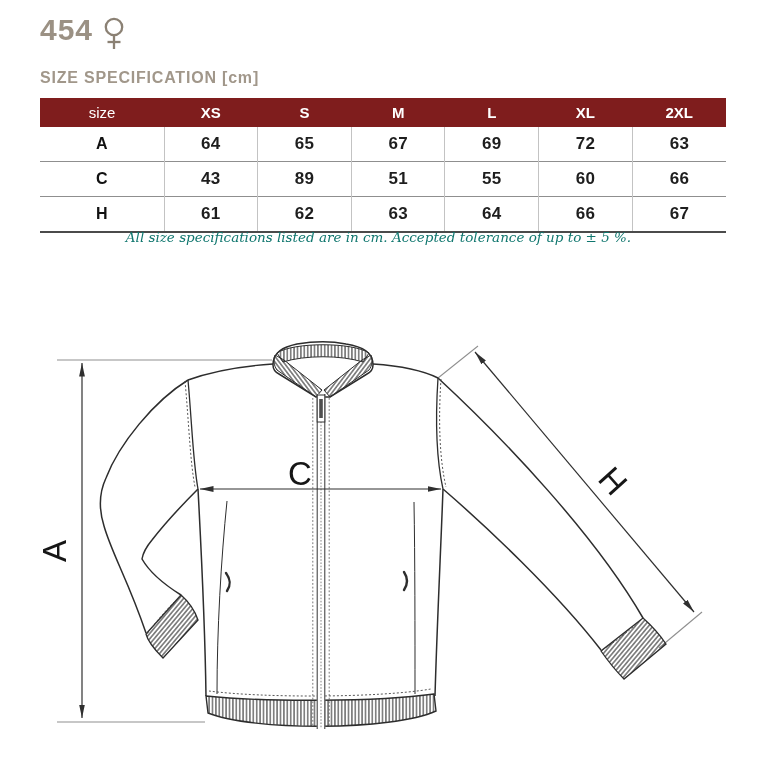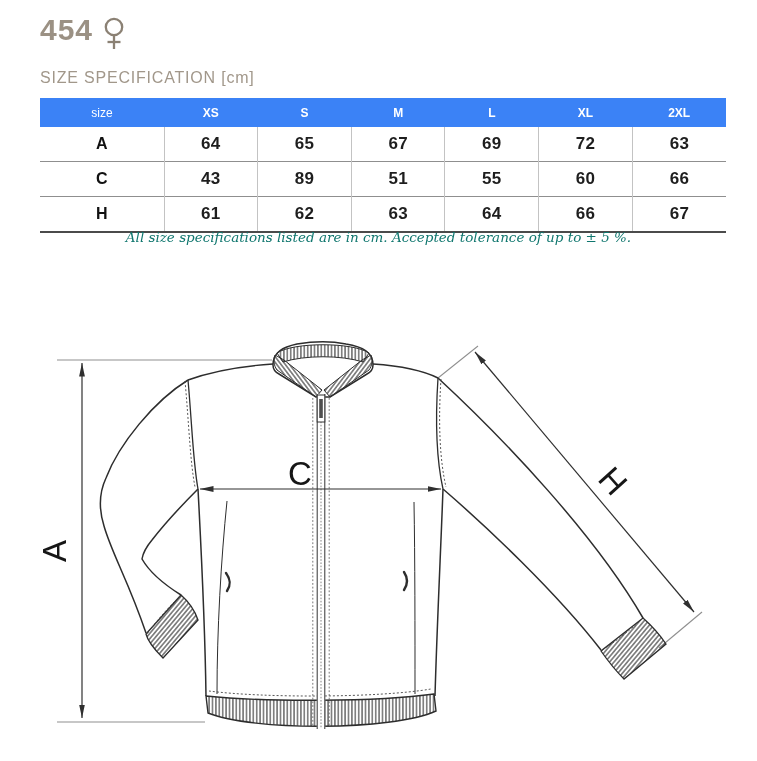--- a/index.html
+++ b/index.html
@@ -6,25 +6,25 @@
   body{
     width:757px;height:761px;position:relative;background:#fff;overflow:hidden;
     font-family:"Liberation Sans",sans-serif;
   }
   
   .title{position:absolute;left:40px;top:10px;display:flex;align-items:center;white-space:nowrap;}
   .title .code{font-size:30px;font-weight:bold;color:#9b9184;letter-spacing:1px;}
   .title .name{font-family:"DejaVu Serif","Liberation Serif",serif;font-size:33px;color:#141414;margin-left:9px;font-weight:400;}
   .title .gender{margin-left:10px;transform:translateY(6px);}
   
-  .section-heading{position:absolute;left:40px;top:69px;font-size:16px;font-weight:normal;color:#a1978a;letter-spacing:.8px;}
+  .section-heading{position:absolute;left:40px;top:69px;font-size:16px;font-weight:bold;color:#a1978a;letter-spacing:.8px;}
   
   .spec-table-wrap{position:absolute;left:40px;top:98px;width:686px;}
   table{border-collapse:collapse;width:686px;table-layout:fixed;}
-  thead th{background:#3b82f6;color:#fff;height:27px;font-size:12px;font-weight:bold;text-align:center;vertical-align:middle;}
+  thead th{background:#7f1d1d;color:#fff;height:27px;font-size:15px;font-weight:bold;text-align:center;vertical-align:middle;}
   thead th.corner{font-weight:400;}
   tbody tr{border-bottom:1px solid #8f8f8f;}
   tbody tr:last-child{border-bottom:2px solid #4b4b4b;}
   tbody th{font-size:16px;font-weight:bold;color:#111;height:32px;text-align:center;vertical-align:middle;}
   tbody td{border-left:1px solid #c3c3c3;font-size:17px;font-weight:bold;color:#1e1e1e;text-align:center;vertical-align:middle;letter-spacing:.3px;margin-left:12px;}
   
   .note{position:absolute;left:0;top:229px;width:757px;text-align:center;
     font-family:"DejaVu Serif","Liberation Serif",serif;font-style:italic;font-size:13.5px;color:#0f766e;}
   
   .diagram{position:absolute;left:0;top:318px;}

